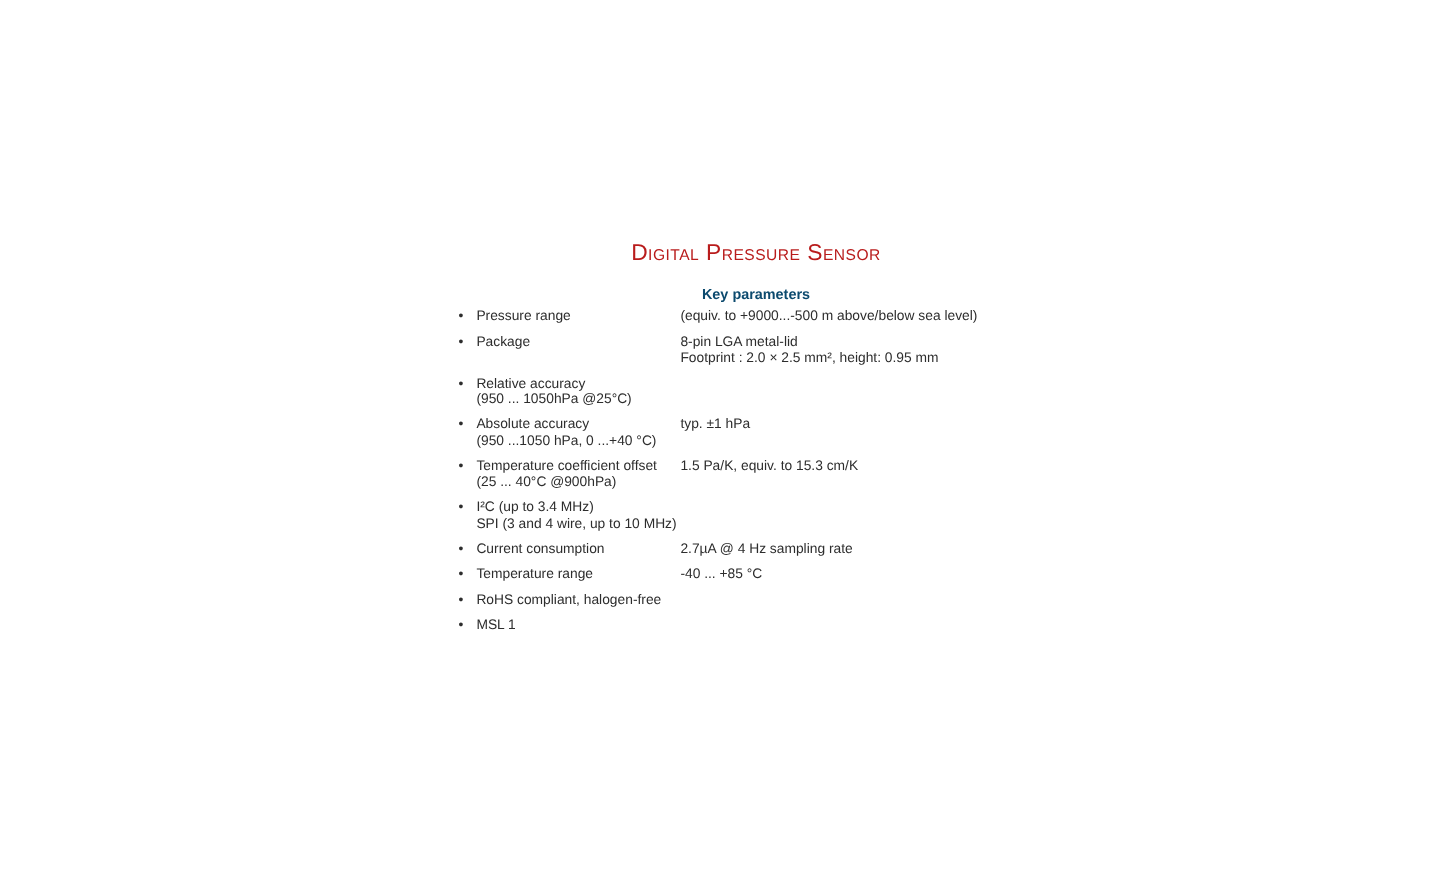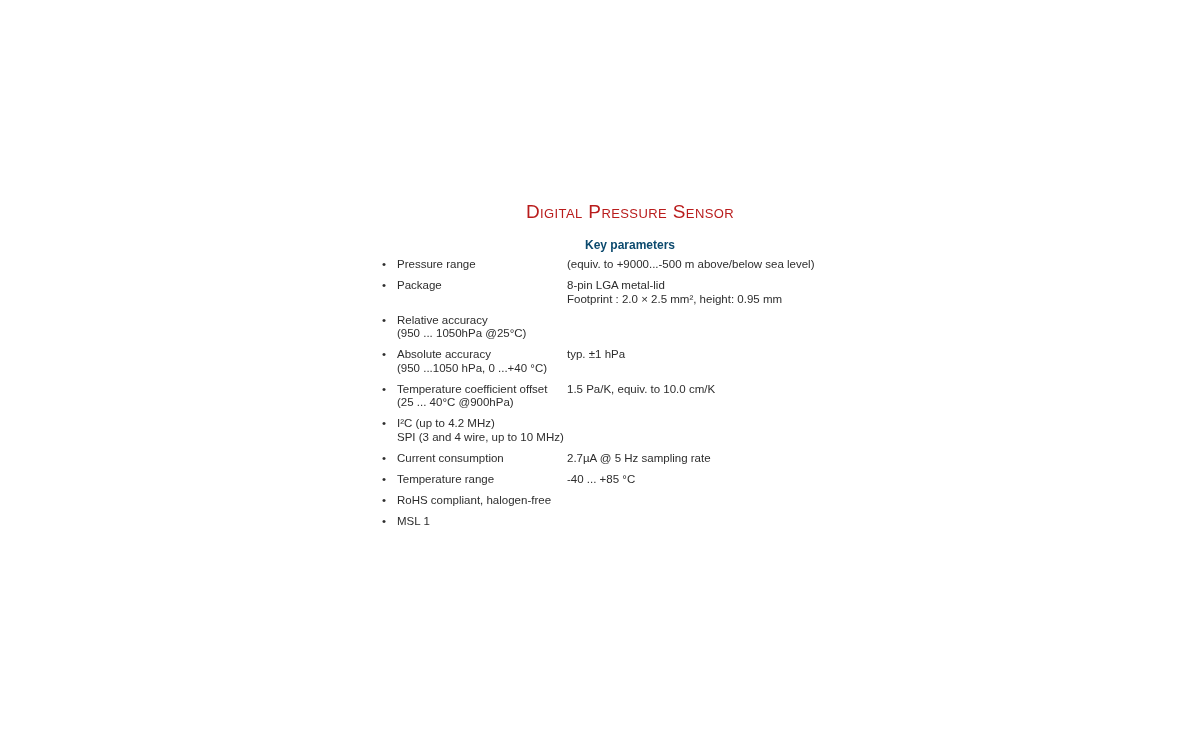--- a/index.html
+++ b/index.html
@@ -117,41 +117,41 @@
       </span>
     </div>
 
     <div class="param-row">
       <span class="bullet">•</span>
       <span class="label-cell">
         <span class="label">Temperature coefficient offset</span>
         <span class="sublabel">(25 ... 40°C @900hPa)</span>
       </span>
       <span class="value-cell">
-        <span class="value-line">1.5 Pa/K, equiv. to 10.0 cm/K</span>
+        <span class="value-line">1.5 Pa/K, equiv. to 15.3 cm/K</span>
 
       </span>
     </div>
 
     <div class="param-row">
       <span class="bullet">•</span>
       <span class="value-cell">
-        <span class="value-line">I²C (up to 4.2 MHz)</span>
+        <span class="value-line">I²C (up to 3.4 MHz)</span>
         <span class="value-line">SPI (3 and 4 wire, up to 10 MHz)</span>
       </span>
     </div>
 
     <div class="param-row">
       <span class="bullet">•</span>
       <span class="label-cell">
         <span class="label">Current consumption</span>
 
       </span>
       <span class="value-cell">
-        <span class="value-line">2.7µA @ 5 Hz sampling rate</span>
+        <span class="value-line">2.7µA @ 4 Hz sampling rate</span>
 
       </span>
     </div>
 
     <div class="param-row">
       <span class="bullet">•</span>
       <span class="label-cell">
         <span class="label">Temperature range</span>
 
       </span>

